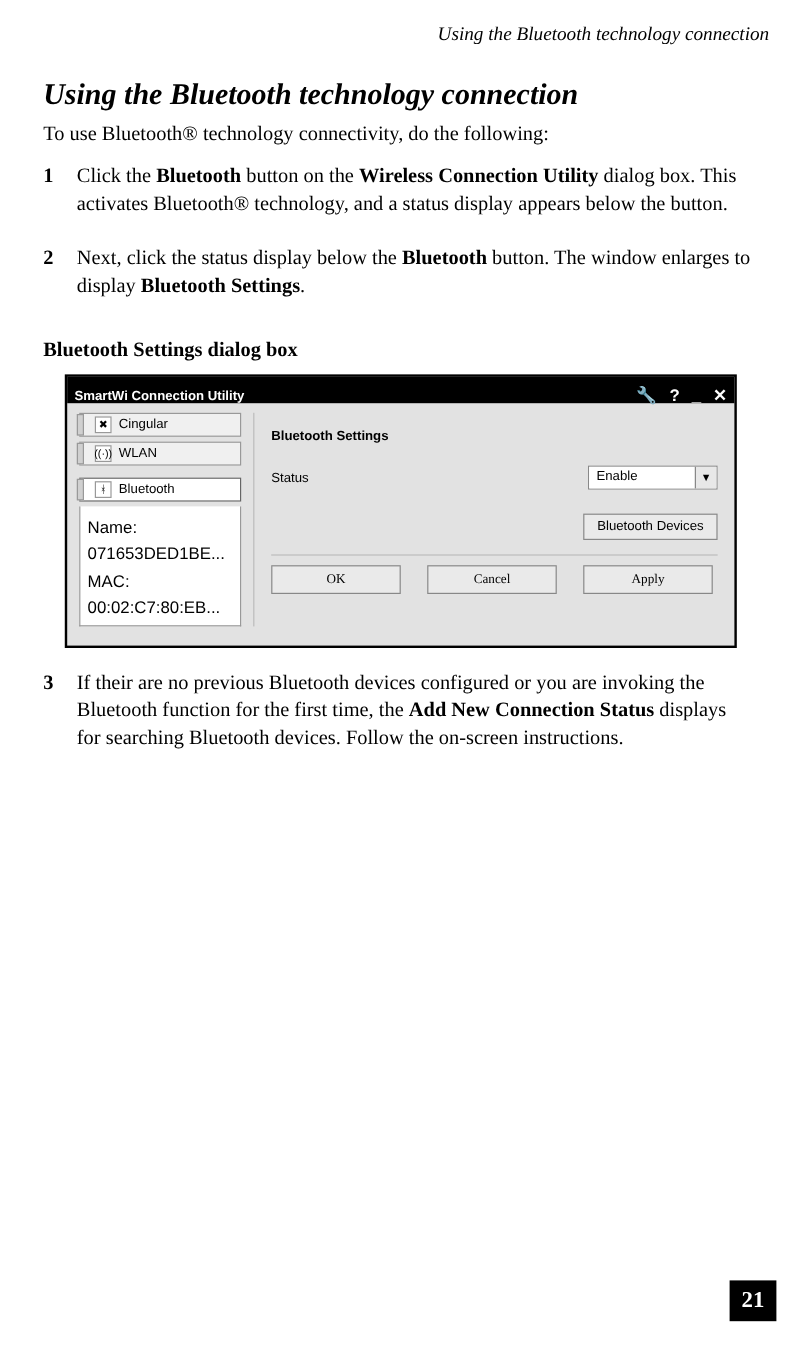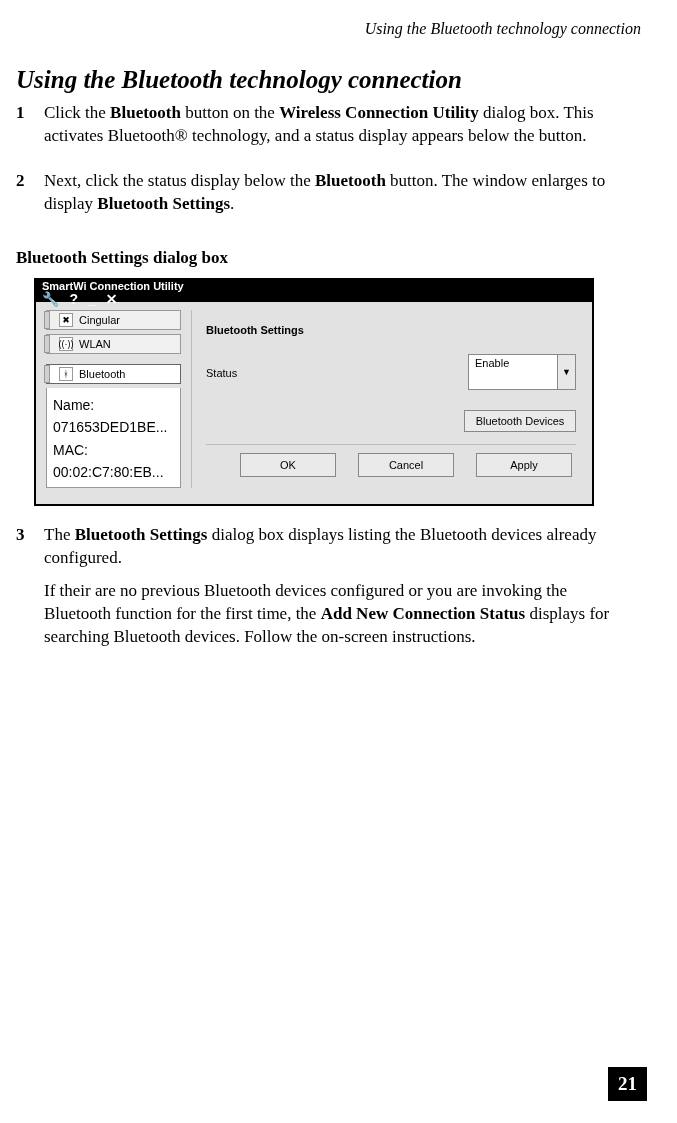--- a/index.html
+++ b/index.html
@@ -7,21 +7,21 @@
     margin: 0;
     padding: 0;
     font-family: "Times New Roman", Times, serif;
     width: 677px;
     height: 1123px;
     background: #fff;
     color: #000;
     position: relative;
   }
   .page {
-    padding: 20px 36px 0 16px;
+    padding: 20px 36px 0 36px;
   }
   .running-header {
     text-align: right;
     font-style: italic;
     font-size: 16px;
     margin-bottom: 28px;
   }
   h1.section-title {
     font-size: 25px;
     font-weight: bold;
@@ -58,25 +58,24 @@
     width: 560px;
     background: #e2e2e2;
     font-family: Tahoma, Verdana, sans-serif;
     font-size: 11px;
   }
   .titlebar {
     background: #000;
     color: #fff;
     height: 22px;
     display: flex;
-    align-items: flex-start;
+    align-items: flex-end;
     justify-content: space-between;
     padding: 0 6px;
     font-weight: bold;
-    flex-direction: column;
   }
   .titlebar .title { font-size: 11px; }
   .winbtns { display: flex; gap: 10px; font-size: 14px; font-weight: bold; line-height: 1; }
   .winbtns span { display:inline-block; }
   .dlg-body {
     display: flex;
     padding: 8px 10px 16px 10px;
     gap: 10px;
   }
   .side {
@@ -137,21 +136,21 @@
   .row {
     display: flex;
     align-items: center;
     margin-bottom: 10px;
   }
   .row .lbl { width: 95px; font-size: 11px; padding-top: 2px; }
   .sel-box {
     display:flex;
     border: 1px solid #888;
     background: #fff;
-    height: 36px;
+    height: 20px;
     width: 108px;
   }
   .sel-box .val { flex:1; padding: 2px 6px; font-size: 11px; background:#fff;}
   .sel-box .arrow {
     width: 18px;
     border-left: 1px solid #888;
     background: #e8e8e8;
     display:flex;align-items:center;justify-content:center;
     font-size: 9px;
   }
@@ -172,41 +171,42 @@
     text-align: center;
   }
   .bt-devices-btn { width: 112px; }
   .dlg-divider { border-top: 1px solid #bbb; margin: 8px 0; }
   .footer-btns {
     display:flex;
     justify-content: flex-end;
     gap: 22px;
     padding-right: 4px;
   }
-  .footer-btns .ui-btn { width: 96px; padding: 5px 0; }
+  .footer-btns .ui-btn { width: 108px; padding: 5px 0; font-family: Liberation Serif, serif; }
 
   .page-number {
     position: absolute;
     right: 30px;
     bottom: 22px;
     background: #000;
     color: #fff;
     font-weight: bold;
     font-size: 19px;
     padding: 6px 10px;
   }
 </style>
 </head>
 <body>
 
 <div class="page">
   <div class="running-header">Using the Bluetooth technology connection</div>
 
   <h1 class="section-title">Using the Bluetooth technology connection</h1>
 
+  <p class="intro">To use Bluetooth® technology connectivity, do the following:</p>
 
   <div class="step">
     <div class="step-num">1</div>
     <div class="step-body">
       <p>
         <span>Click the </span><span class="b">Bluetooth</span><span> button on the </span><span class="b">Wireless Connection Utility</span><span> dialog box. This activates Bluetooth® technology, and a status display appears below the button.</span>
       </p>
     </div>
   </div>
 
@@ -280,22 +280,19 @@
           <div class="ui-btn">Apply</div>
         </div>
       </div>
     </div>
   </div>
 
   <div class="step" style="margin-top:18px;">
     <div class="step-num">3</div>
     <div class="step-body">
       <p>
-        <span>The </span><span class="b">Bluetooth Settings</span><span> dialog box displays listing the Bluetooth devices already configured.</span>
-      </p>
-      <p>
         <span>If their are no previous Bluetooth devices configured or you are invoking the Bluetooth function for the first time, the </span><span class="b">Add New Connection Status</span><span> displays for searching Bluetooth devices. Follow the on-screen instructions.</span>
       </p>
     </div>
   </div>
 </div>
 
 <div class="page-number">21</div>
 
 </body></html>

